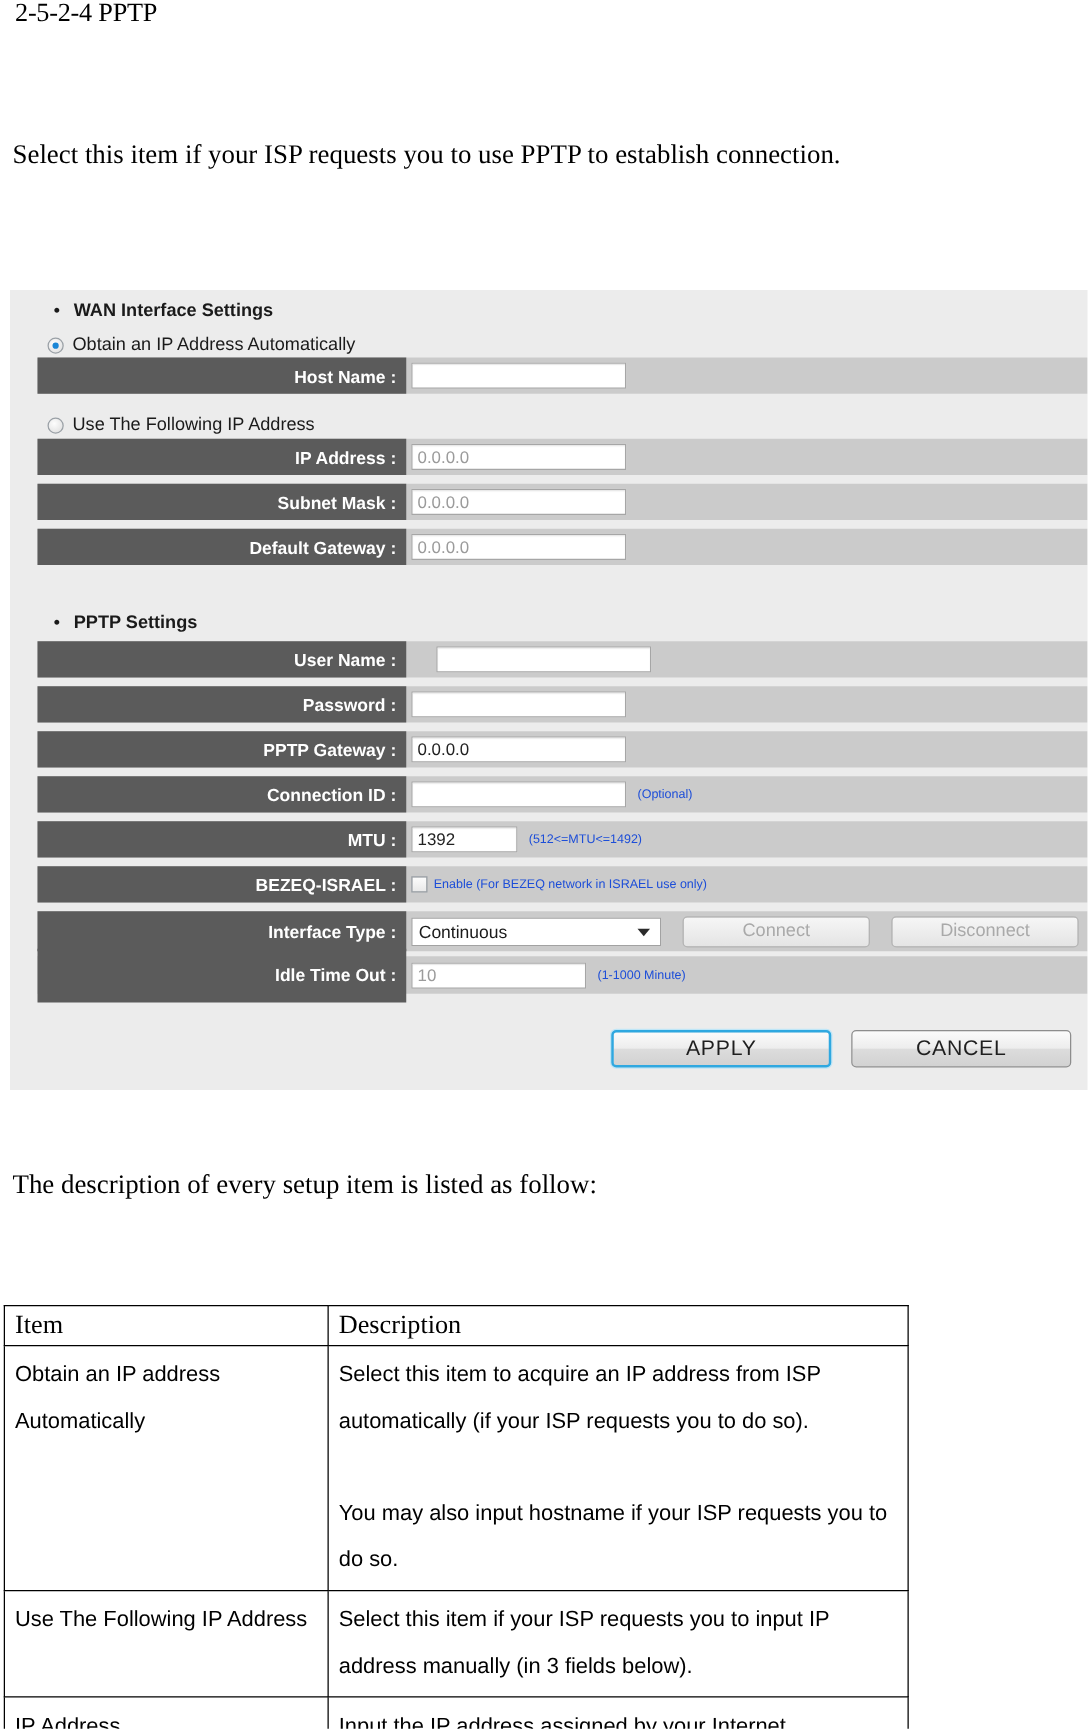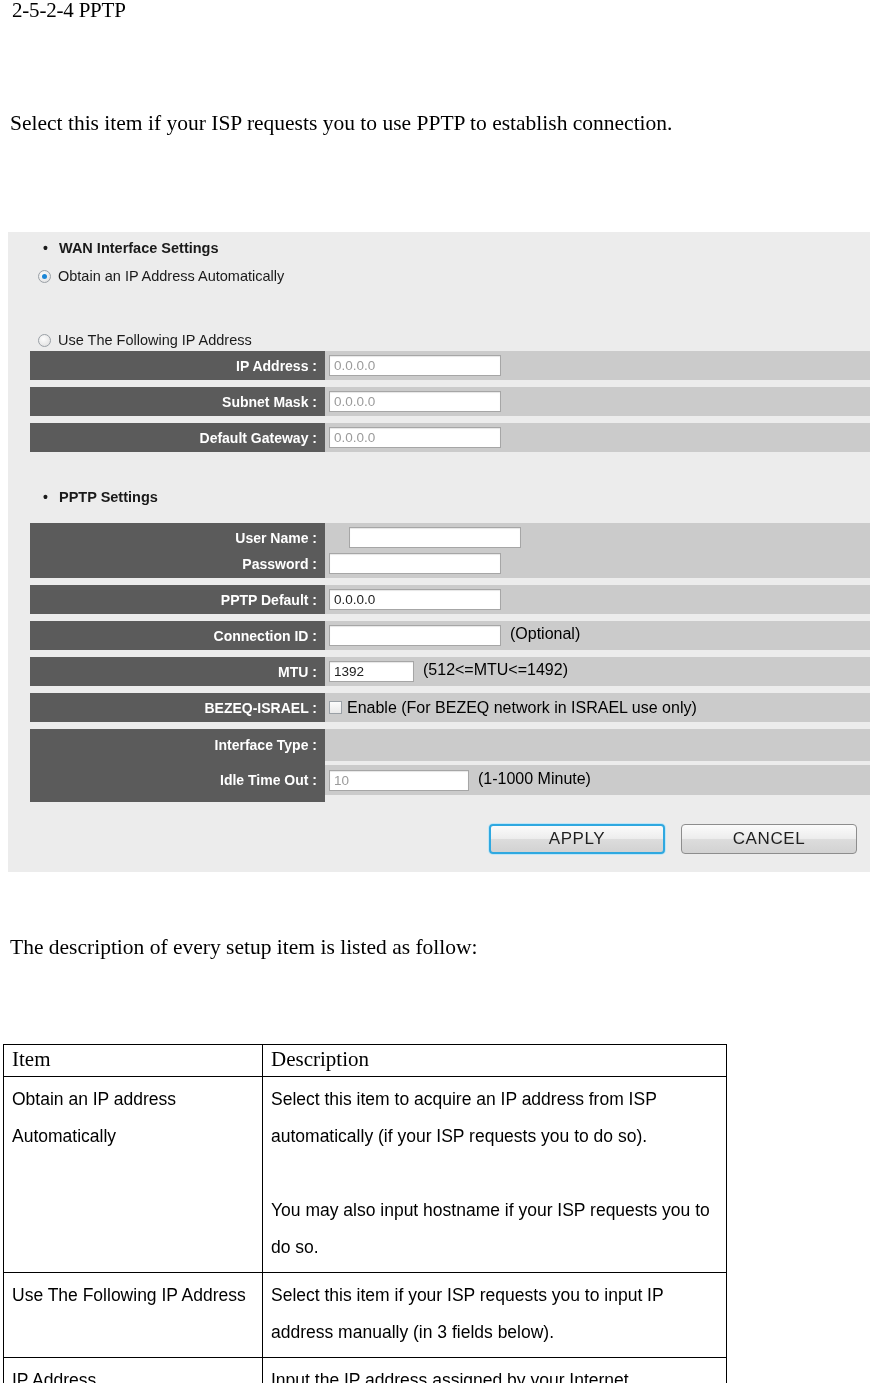--- a/index.html
+++ b/index.html
@@ -102,41 +102,41 @@
     background: #5b5b5b;
     color: #ffffff;
     font-size: 14px;
     font-weight: bold;
     display: flex;
     align-items: center;
     justify-content: flex-end;
     padding-right: 8px;
     white-space: nowrap;
   }
-  .row .field { display: flex; align-items: flex-start; padding-left: 4px; gap: 9px; }
+  .row .field { display: flex; align-items: center; padding-left: 4px; gap: 9px; }
   .txt {
     height: 21px;
     border: 1px solid #a6a6a6;
     background: #ffffff;
     font-family: "Liberation Sans", sans-serif;
     font-size: 13.5px;
     color: #222;
     padding: 0 4px;
     line-height: 19px;
     display: flex;
     align-items: center;
     box-shadow: inset 0 1px 1px rgba(0,0,0,.10);
   }
   .txt.ph { color: #9b9b9b; }
   .w-wide { width: 172px; }
   .w-mtu  { width: 85px; }
   .w-idle { width: 140px; }
   .hint {
-    font-size: 16px;
-    color: #000000;
+    font-size: 10px;
+    color: #1d4ed8;
     white-space: nowrap;
   }
 
   
   .cb-wrap { display: flex; align-items: center; gap: 5px; }
   .checkbox {
     width: 13px; height: 13px;
     border: 1px solid #9aa0a6;
     background: linear-gradient(#fcfcfc, #e9e9e9);
     flex: none;
@@ -229,20 +229,26 @@
 
 <div class="panel">
 
   <div class="section-title" style="left:0; top:8px;">WAN Interface Settings</div>
 
   <div class="radio-line" style="top:36px;">
     <span class="radio on"></span>
     <span>Obtain an IP Address Automatically</span>
   </div>
 
+  <div class="row" style="top:54px;">
+    <div class="lbl">Host Name :</div>
+    <div class="field">
+      <div class="txt w-wide"></div>
+    </div>
+  </div>
 
   <div class="radio-line" style="top:100px;">
     <span class="radio"></span>
     <span>Use The Following IP Address</span>
   </div>
 
   <div class="row" style="top:119px;">
     <div class="lbl">IP Address :</div>
     <div class="field">
       <div class="txt w-wide ph">0.0.0.0</div>
@@ -258,36 +264,36 @@
 
   <div class="row" style="top:191px;">
     <div class="lbl">Default Gateway :</div>
     <div class="field">
       <div class="txt w-wide ph">0.0.0.0</div>
     </div>
   </div>
 
   <div class="section-title" style="left:0; top:257px;">PPTP Settings</div>
 
-  <div class="row" style="top:291px;gap:20px;">
+  <div class="row" style="top:281px;gap:20px;">
     <div class="lbl">User Name :</div>
     <div class="field">
       <div class="txt w-wide"></div>
     </div>
   </div>
 
   <div class="row" style="top:317px;">
     <div class="lbl">Password :</div>
     <div class="field">
       <div class="txt w-wide"></div>
     </div>
   </div>
 
   <div class="row" style="top:353px;">
-    <div class="lbl">PPTP Default :</div>
+    <div class="lbl">PPTP Gateway :</div>
     <div class="field">
       <div class="txt w-wide">0.0.0.0</div>
     </div>
   </div>
 
   <div class="row" style="top:389px;">
     <div class="lbl">Connection ID :</div>
     <div class="field">
       <div class="txt w-wide"></div>
       <span class="hint">(Optional)</span>
@@ -307,20 +313,28 @@
     <div class="field">
       <div class="cb-wrap">
         <span class="checkbox"></span>
         <span class="hint">Enable (For BEZEQ network in ISRAEL use only)</span>
       </div>
     </div>
   </div>
 
   <div class="row" style="top:497px; height:32px;">
     <div class="lbl" style="height:32px;">Interface Type :</div>
+    <div class="field" style="gap:17px;">
+      <div class="select">
+        <span>Continuous</span>
+        <span class="caret"></span>
+      </div>
+      <div class="btn-sm">Connect</div>
+      <div class="btn-sm">Disconnect</div>
+    </div>
   </div>
 
   <div class="row" style="top:533px; height:30px;">
     <div class="lbl" style="height:43px;">Idle Time Out :</div>
     <div class="field">
       <div class="txt w-idle ph">10</div>
       <span class="hint">(1-1000 Minute)</span>
     </div>
   </div>
 

